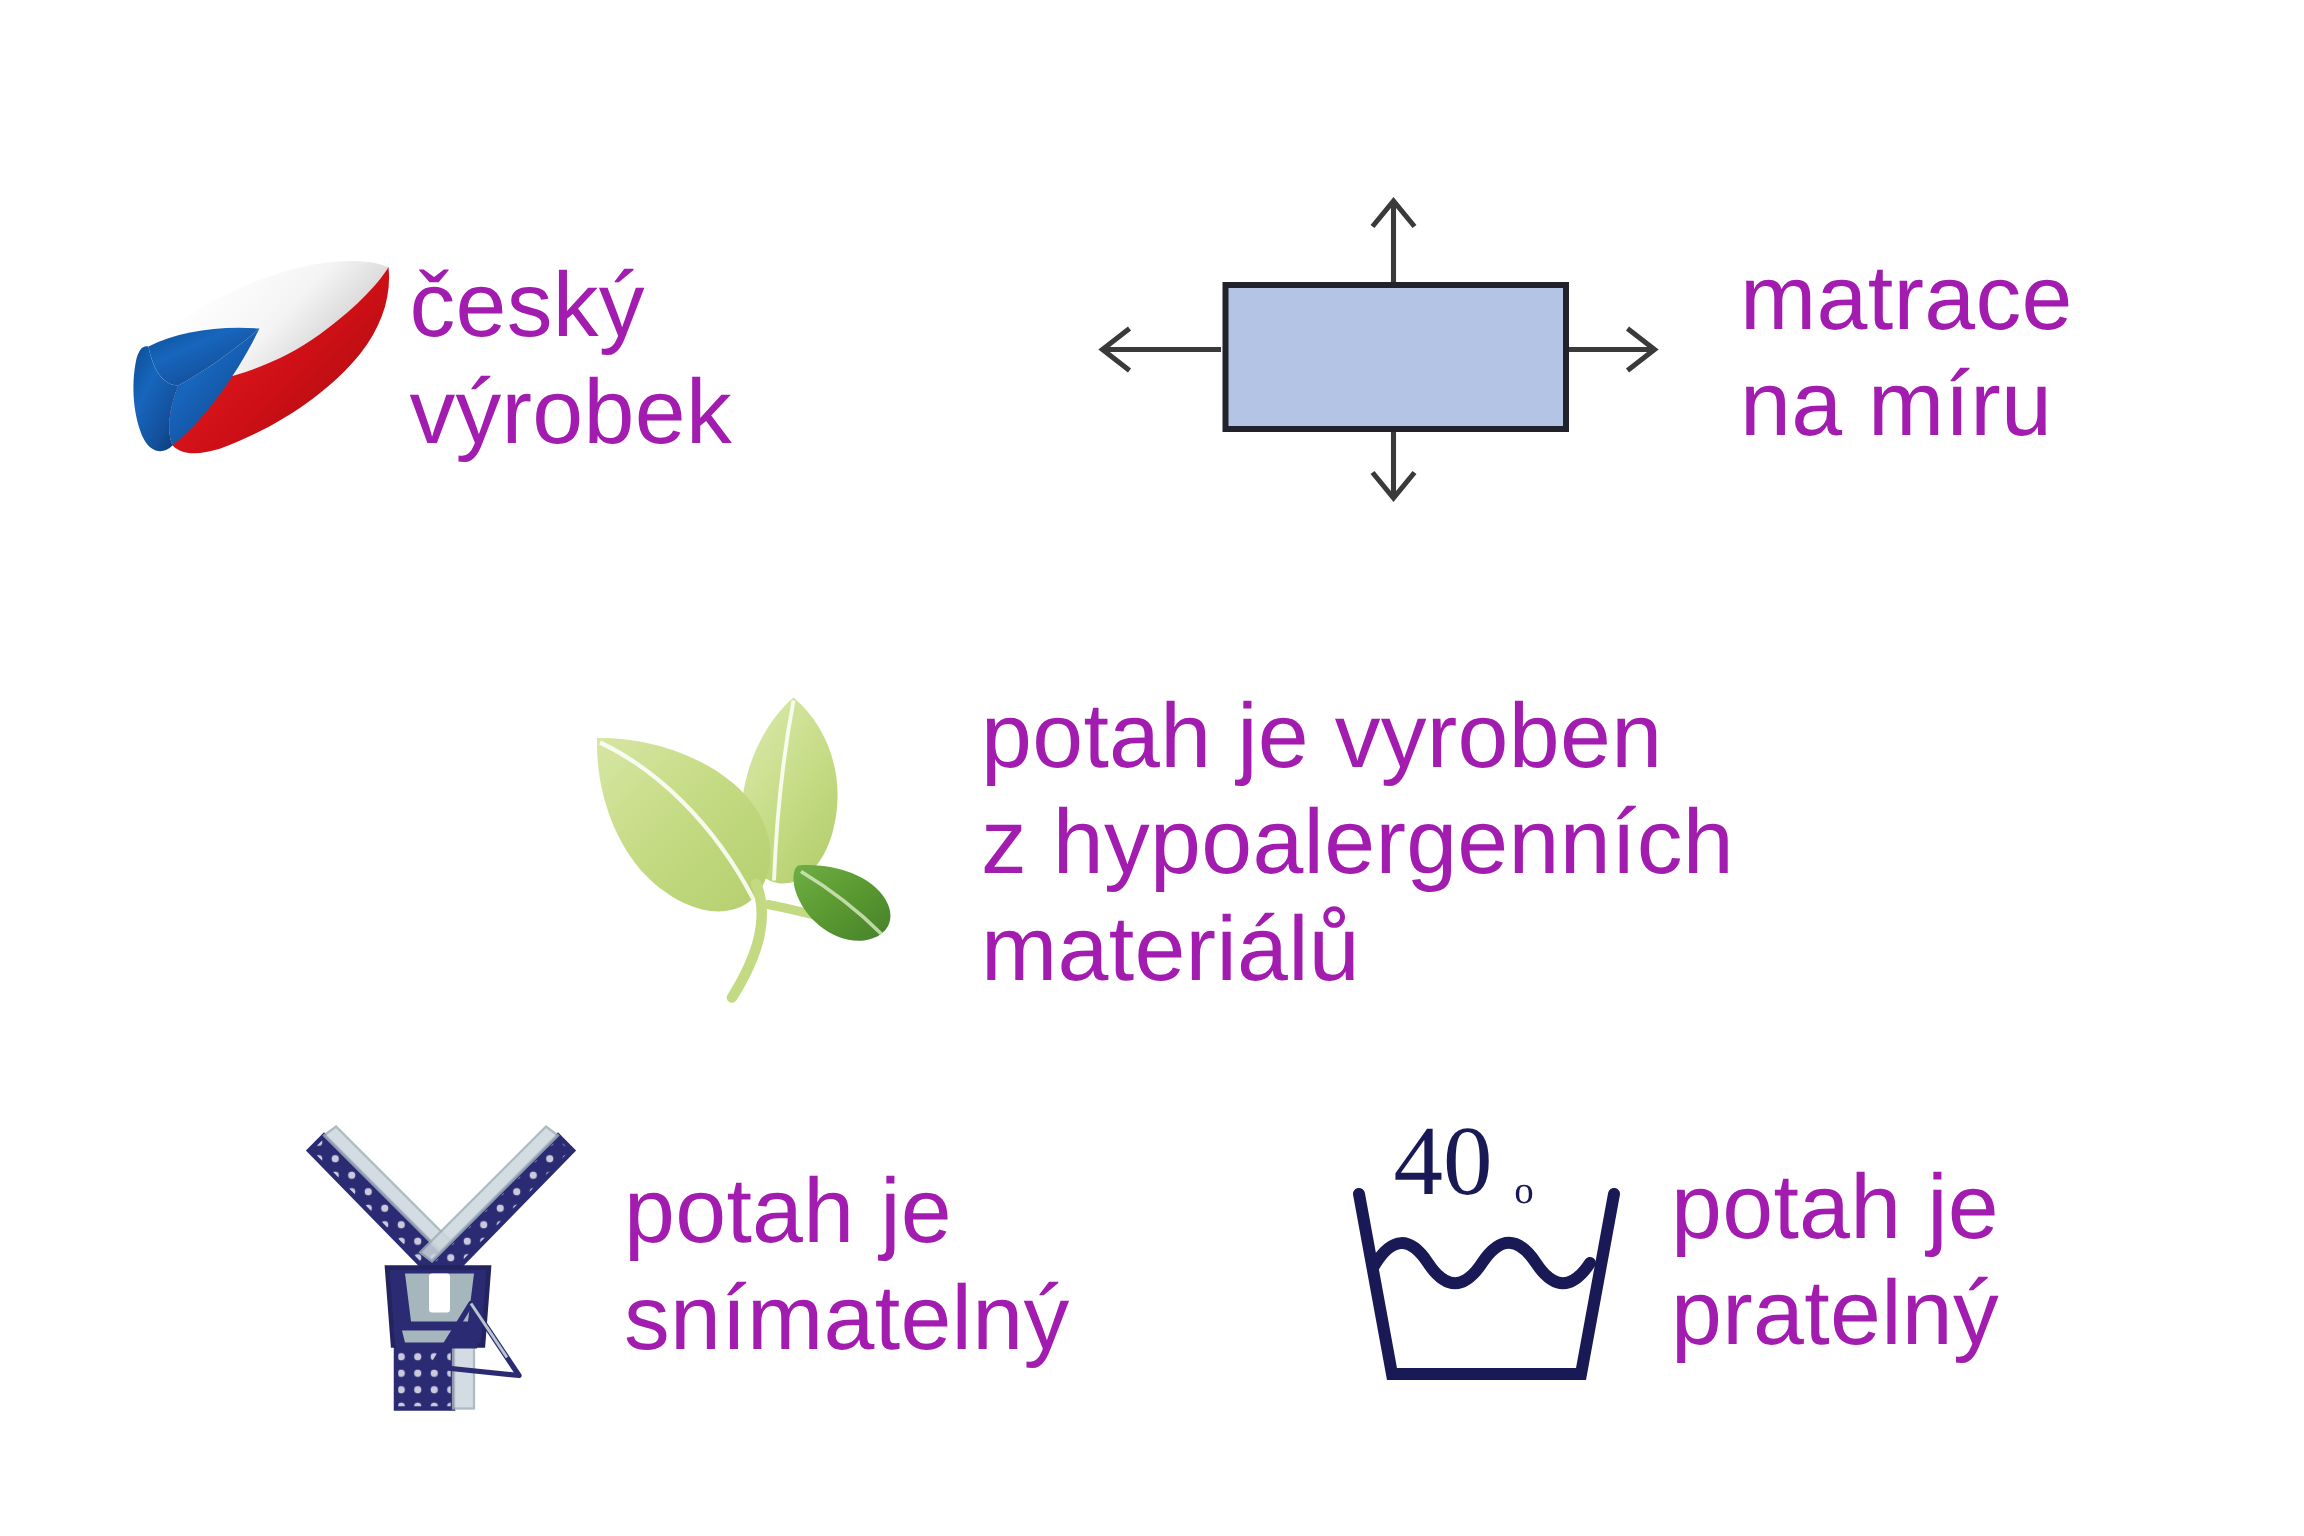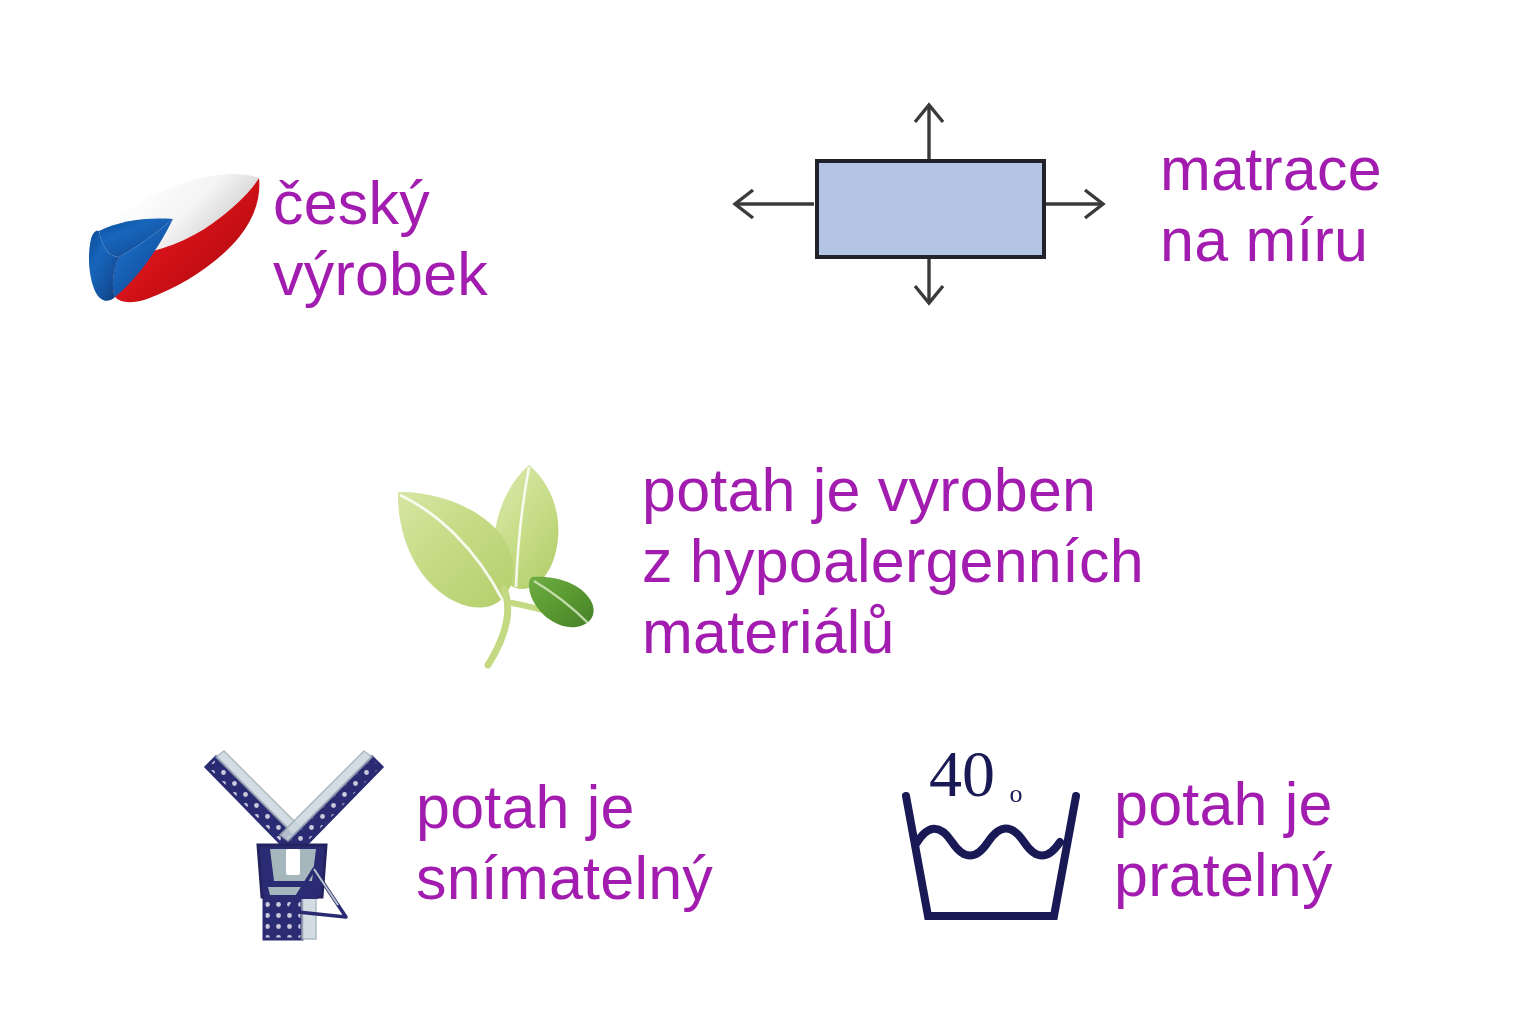--- a/index.html
+++ b/index.html
@@ -36,28 +36,28 @@
     color: #a21caf;
     white-space: pre-line;
   }
 
   
   #feature-czech { left: 85px; top: 168px; }
   #feature-czech .feature-icon { width: 176px; height: 140px; }
   #feature-czech .feature-label { margin-left: 12px; }
 
   
-  #feature-custom { left: 722px; top: 90px; }
+  #feature-custom { left: 722px; top: 119px; }
   #feature-custom .feature-icon { width: 394px; height: 228px; }
   #feature-custom .feature-label { margin-left: 44px; margin-top: 2px;}
 
   
   #feature-hypo { left: 392px; top: 455px; }
   #feature-hypo .feature-icon { width: 250px; height: 215px; }
-  #feature-hypo .feature-label { margin-bottom: 6px; }
+  #feature-hypo .feature-label { margin-left: 12px; margin-bottom: 6px; }
 
   
   #feature-removable { left: 196px; top: 745px; }
   #feature-removable .feature-icon { width: 196px; height: 195px; }
   #feature-removable .feature-label { margin-left: 24px; }
 
   
   #feature-washable { left: 898px; top: 750px; text-align: right; }
   #feature-washable .feature-icon { width: 196px; height: 180px; }
   #feature-washable .feature-label { margin-left: 20px; }

